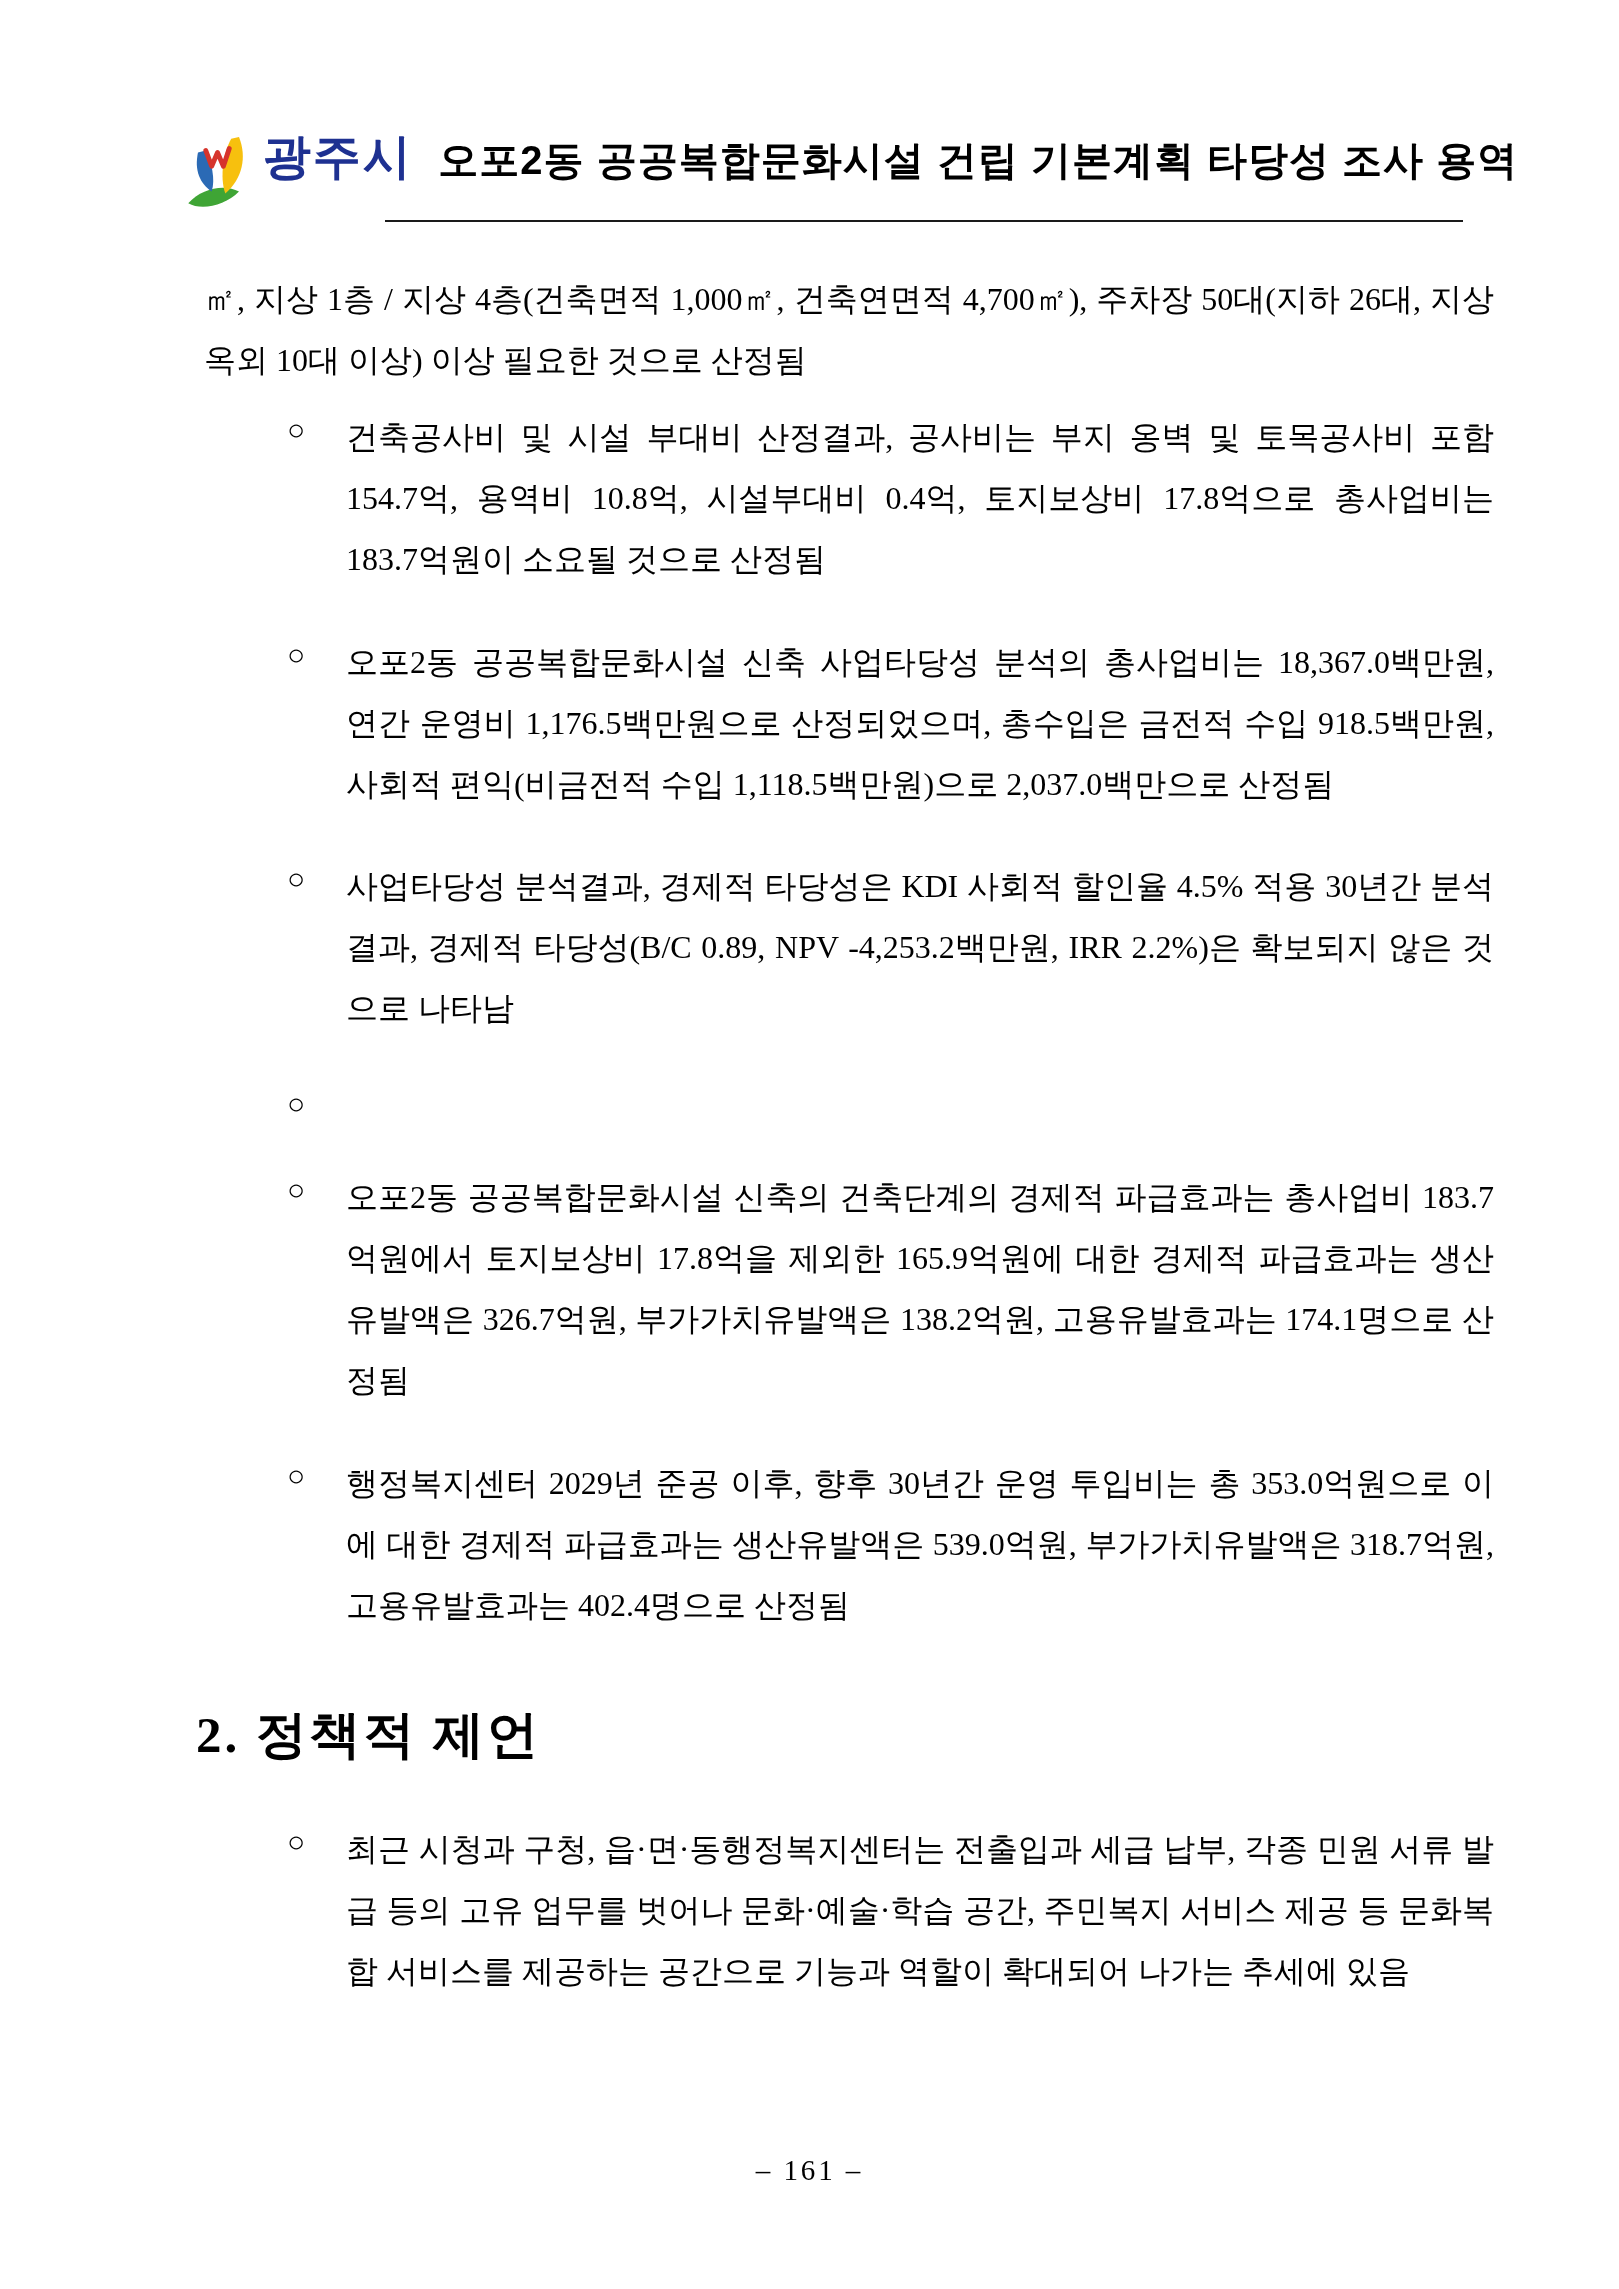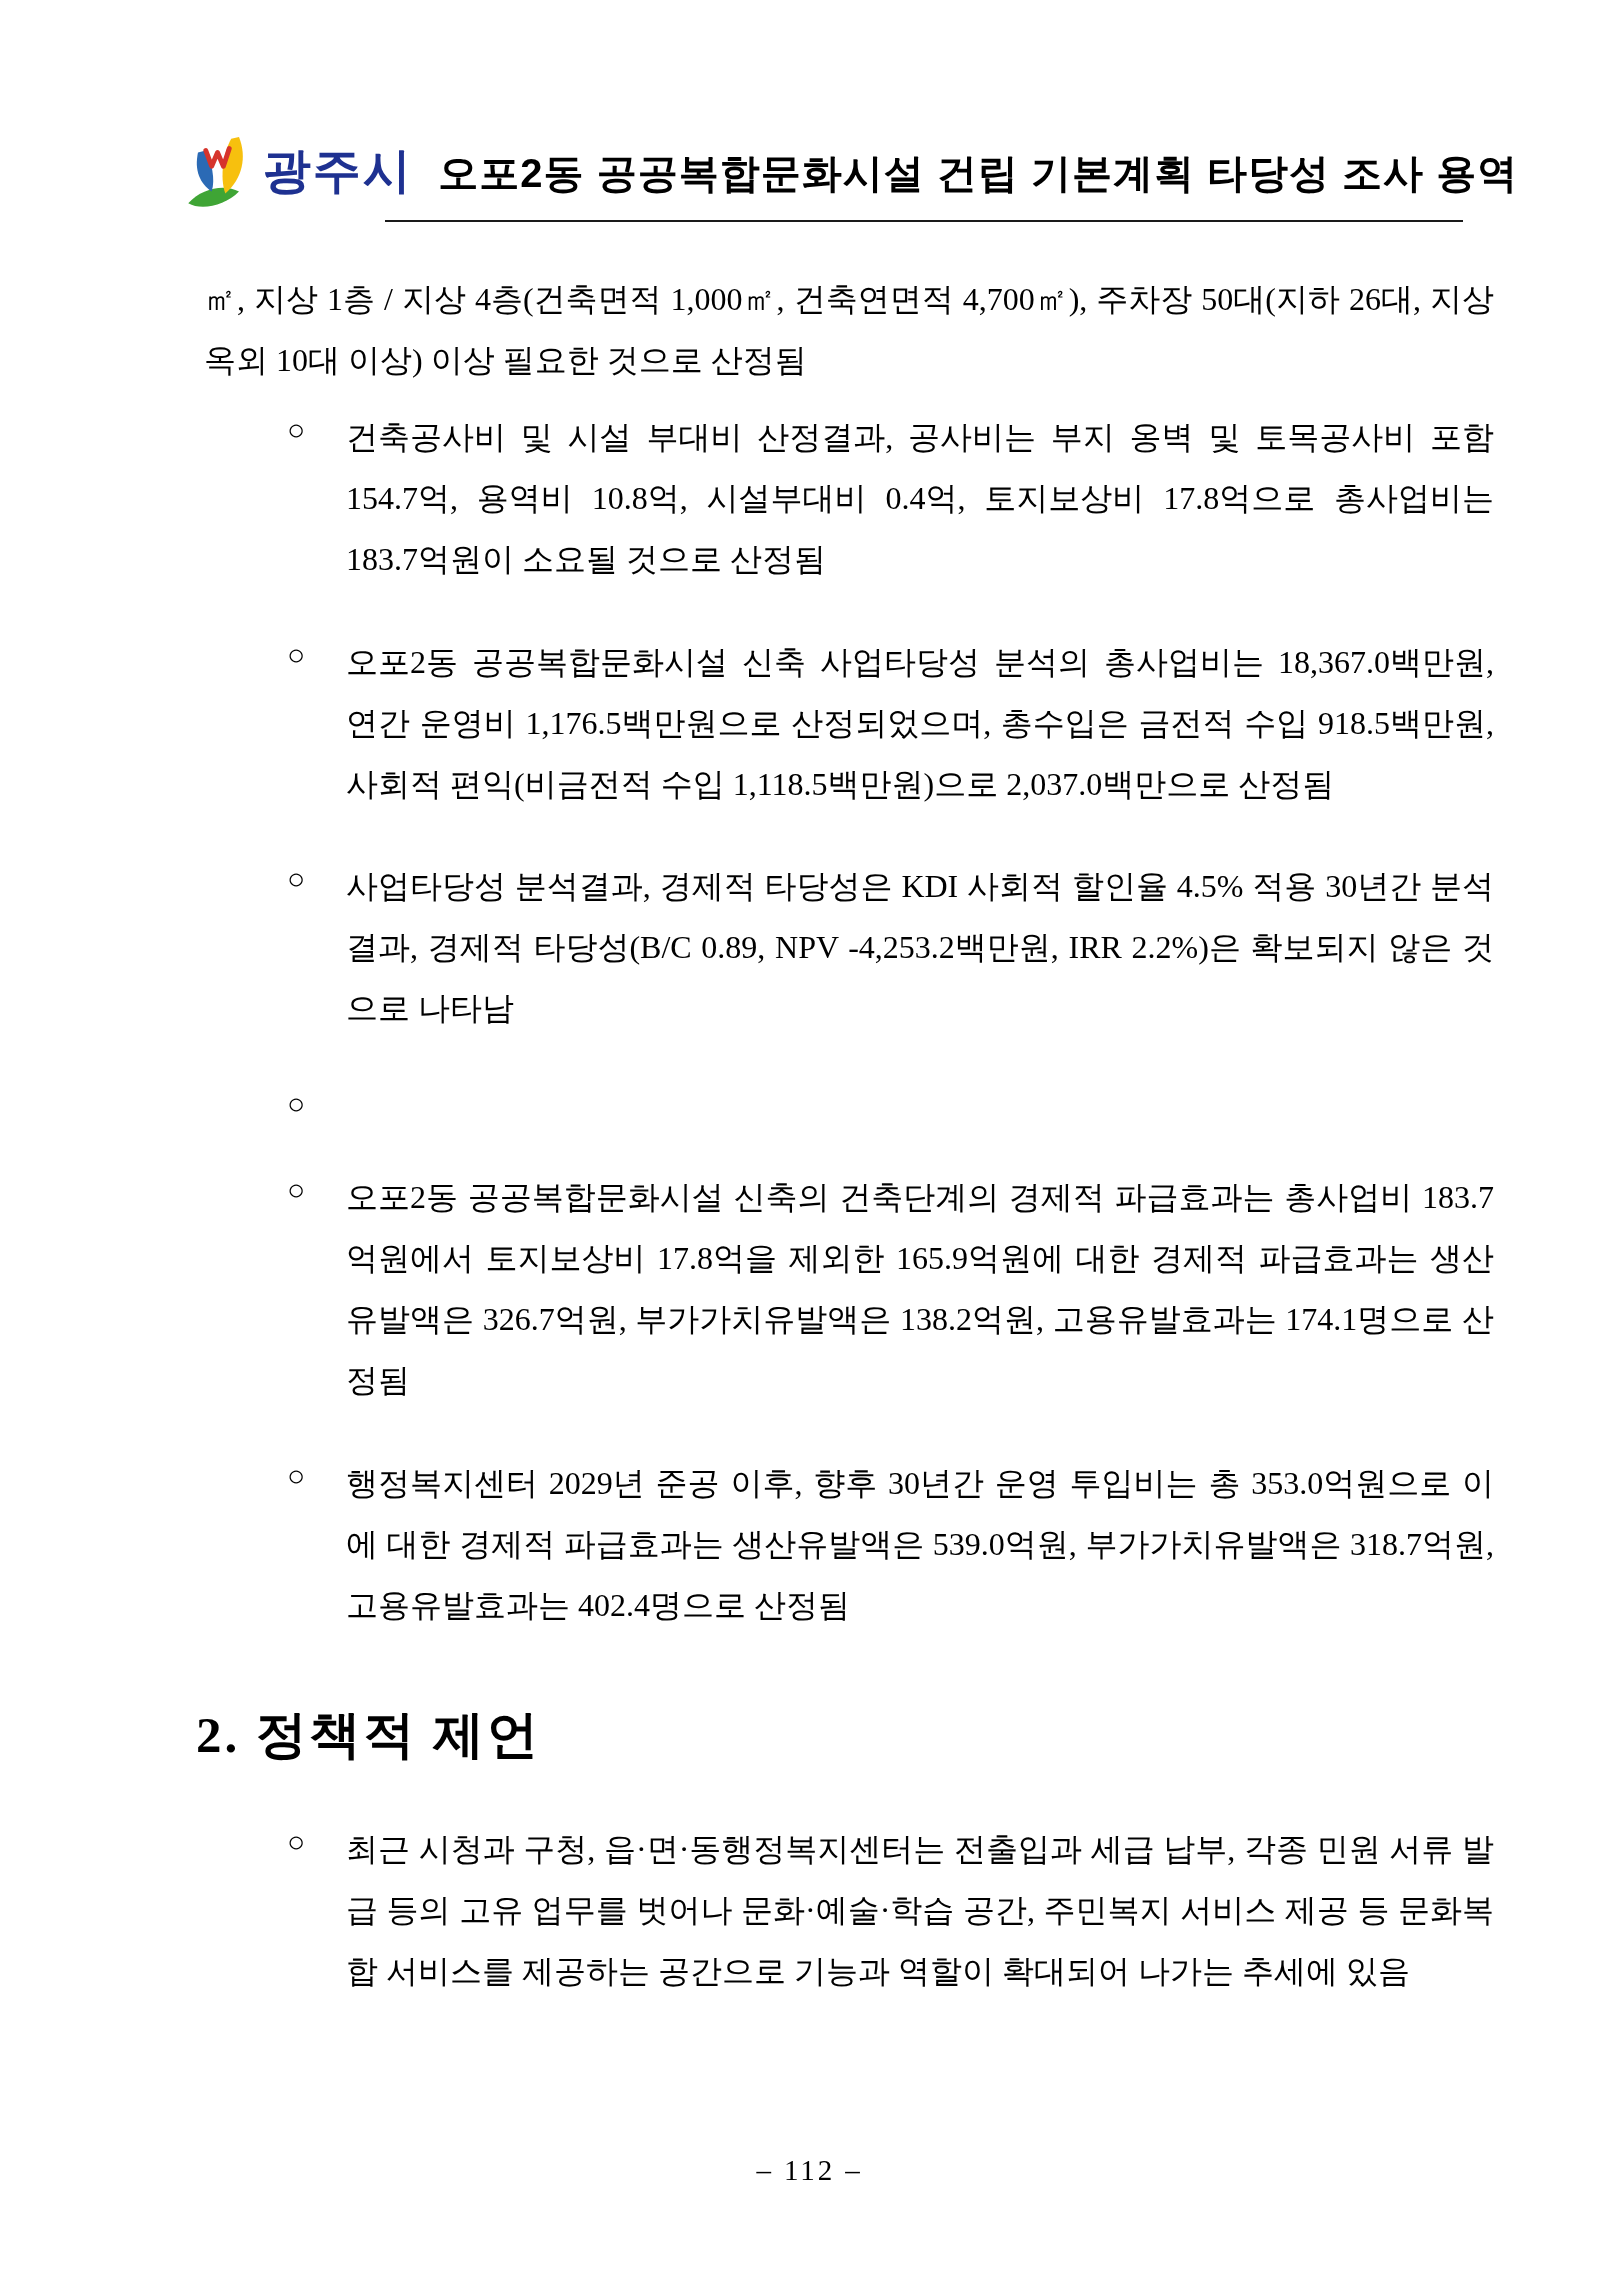--- a/index.html
+++ b/index.html
@@ -12,21 +12,21 @@
     font-family:"Liberation Serif","DejaVu Serif",serif;
     overflow:hidden;
   }
 
   
   .header-row {
     position:absolute;
     top:133px;
     left:182px;
     display:flex;
-    align-items:center;
+    align-items:flex-start;
   }
   .logo-mark { width:73px; height:82px; flex:0 0 auto; }
   .logo-text {
     font-family:"Liberation Sans","DejaVu Sans",sans-serif;
     font-weight:800;
     font-size:48px;
     letter-spacing:2px;
     margin-left:7.8px;
     line-height:1;
     padding-bottom:5.9px;
@@ -145,16 +145,16 @@
 
     <div class="section-heading">2. 정책적 제언</div>
 
     <div class="bullet">
       <span class="marker">○</span>
       <p>최근 시청과 구청, 읍·면·동행정복지센터는 전출입과 세급 납부, 각종 민원 서류 발급 등의 고유 업무를 벗어나 문화·예술·학습 공간, 주민복지 서비스 제공 등 문화복합 서비스를 제공하는 공간으로 기능과 역할이 확대되어 나가는 추세에 있음</p>
     </div>
 
   </div>
 
-  <div class="footer">– 112 –</div>
+  <div class="footer">– 161 –</div>
 
 </div>
 
 
 </body></html>

